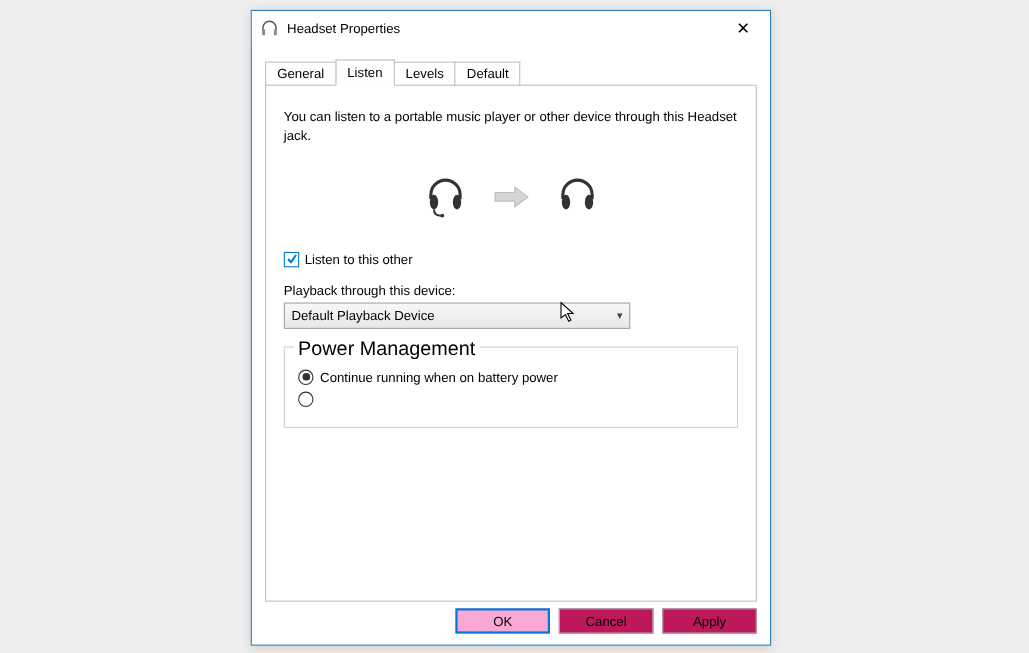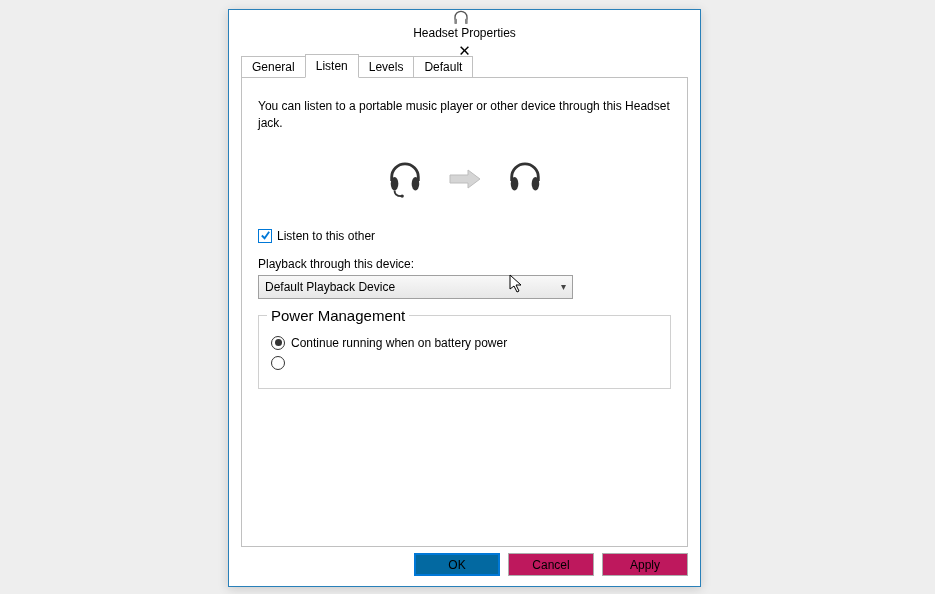--- a/index.html
+++ b/index.html
@@ -21,21 +21,20 @@
       background: #fff;
       border: 1px solid #2980b9;
       box-shadow: 0 2px 10px rgba(0,0,0,0.15);
     }
     .titlebar {
       display: flex;
       align-items: center;
       height: 32px;
       padding: 0 8px;
       background: #fff;
-      flex-direction: column;
     }
     .title-icon {
       width: 16px;
       height: 16px;
       margin-right: 8px;
       display: inline-flex;
       align-items: center;
       justify-content: center;
     }
     .titlebar-title { font-size: 12px; flex: 1; }
@@ -113,21 +112,21 @@
       border: 1px solid #d0d0d0;
       padding: 14px 12px 12px 12px;
       position: relative;
     }
     .groupbox-title {
       position: absolute;
       top: -9px;
       left: 8px;
       background: #fff;
       padding: 0 4px;
-      font-size: 15px;
+      font-size: 18px;
     }
     .radio-row { display: flex; align-items: center; margin: 6px 0; }
     .radio {
       width: 14px;
       height: 14px;
       border: 1px solid #333;
       border-radius: 50%;
       margin-right: 6px;
       display: inline-flex;
       align-items: center;
@@ -151,21 +150,21 @@
       width: 86px;
       height: 23px;
       border: 1px solid #adadad;
       background: #be185d;
       font-size: 12px;
       display: inline-flex;
       align-items: center;
       justify-content: center;
       cursor: default;
     }
-    .btn.primary { border: 2px solid #0078d7; background: #0369a1; }
+    .btn.primary { border: 2px solid #0078d7; background: #f9a8d4; }
     .cursor {
       position: absolute;
       left: 280px;
       top: 264px;
       pointer-events: none;
     }
   </style>
 </head>
 <body>
 

